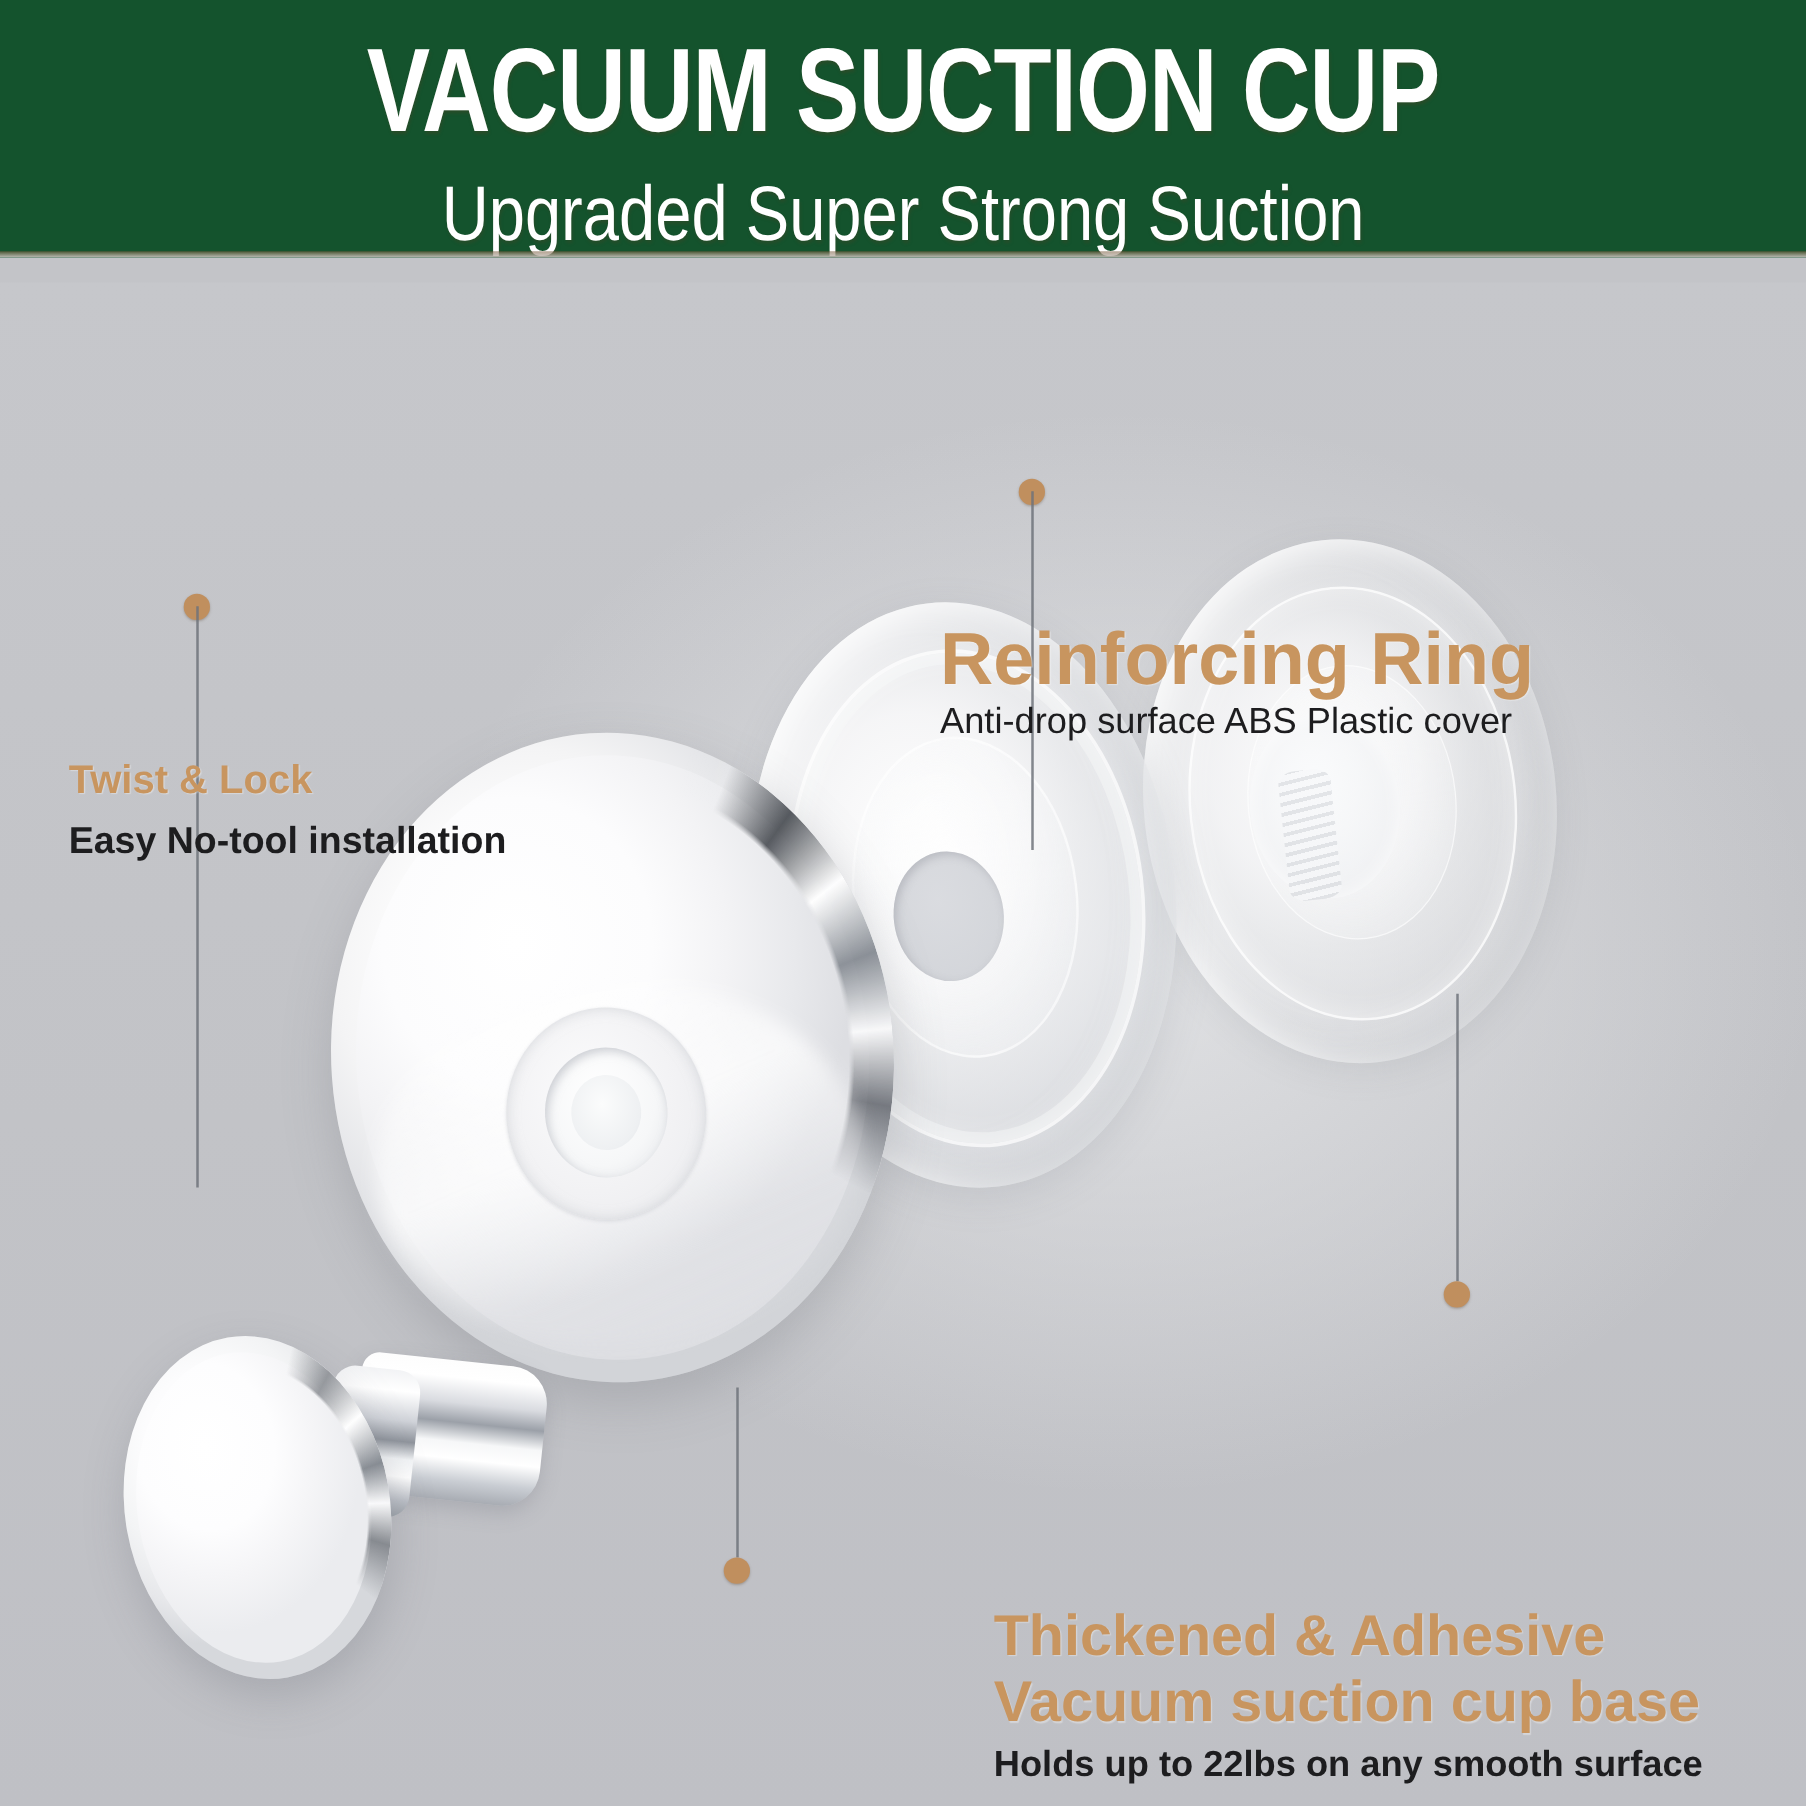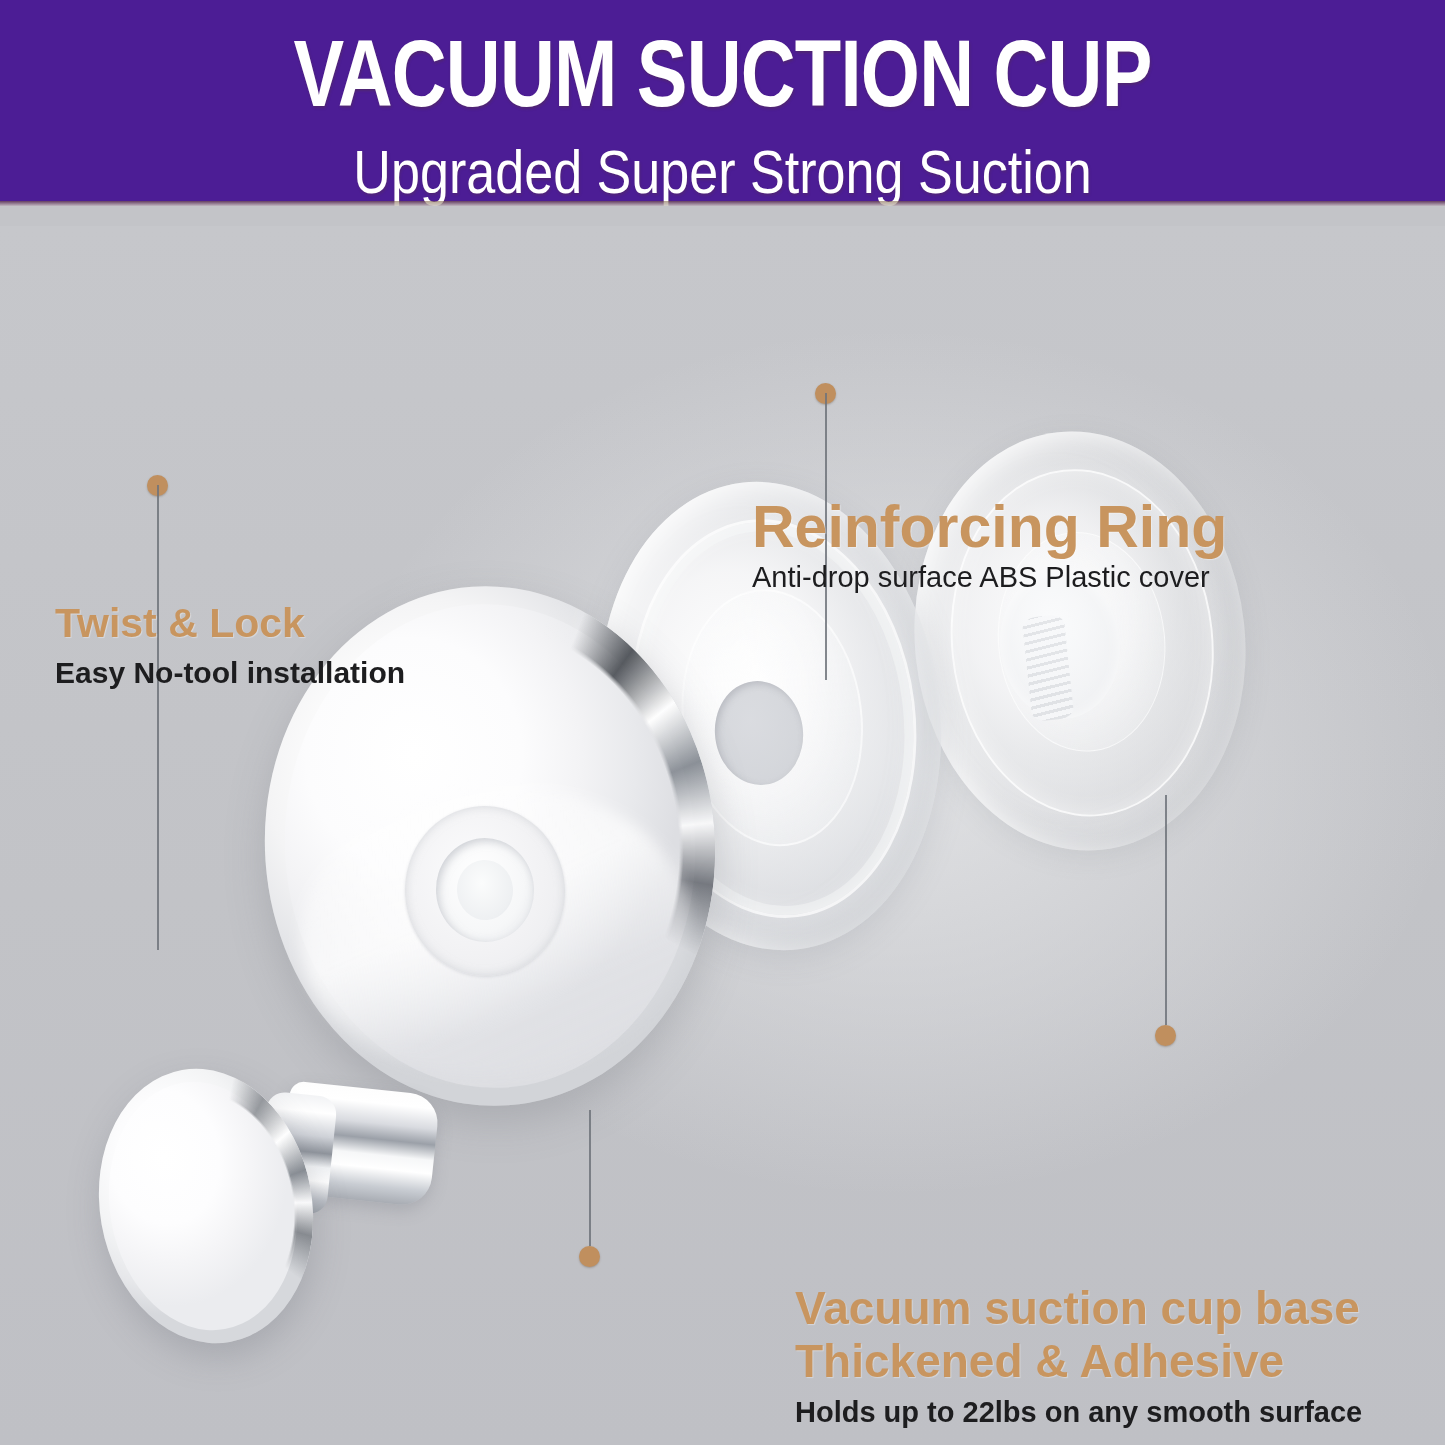--- a/index.html
+++ b/index.html
@@ -7,21 +7,21 @@
   body {
     font-family:"Liberation Sans", sans-serif;
     background:#c3c4c8;
     overflow:hidden;
     position:relative;
   }
 
   
   #header-band{
     position:absolute; left:0; top:0; width:1445px; height:206px;
-    background:#4c1d95;
+    background:#14532d;
     overflow:hidden;
   }
   #header-band::after{
     content:""; position:absolute; left:0; bottom:0; width:100%; height:5px;
     background:linear-gradient(to bottom, rgba(120,88,56,.55), rgba(205,200,196,.9));
   }
   #header-title{
     position:absolute; left:0; top:22px; width:1445px;
     text-align:center;
     font-size:95px; font-weight:bold; color:#ffffff;
@@ -261,21 +261,21 @@
   .callout{ position:absolute; }
   .callout .head{
     color:#c8955f; font-weight:bold; white-space:nowrap;
     text-shadow:1px 1px 1px rgba(255,255,255,.35);
   }
   .callout .sub{
     color:#1d1d1f; font-weight:normal; white-space:nowrap;
   }
 
   #callout-twist-lock{ left:55px; top:370px; }
-  #callout-twist-lock .head{ font-size:41px; line-height:54px; }
+  #callout-twist-lock .head{ font-size:32px; line-height:54px; }
   #callout-twist-lock .sub{ font-size:30px; line-height:40px; margin-top:3px;font-weight:bold; }
 
   #callout-reinforcing-ring{ left:752px; top:274px; }
   #callout-reinforcing-ring .head{ font-size:59px; line-height:54px; }
   #callout-reinforcing-ring .sub{ font-size:29px; line-height:40px; margin-top:3px; }
 
   #callout-suction-base{ left:795px; top:1056px; }
   #callout-suction-base .head{ font-size:46px; line-height:53px; }
   #callout-suction-base .sub{ font-size:29px; line-height:40px; margin-top:4px;font-weight:bold; }
 </style>
@@ -329,18 +329,18 @@
     <div class="head">Twist &amp; Lock</div>
     <div class="sub">Easy No-tool installation</div>
   </div>
 
   <div class="callout" id="callout-reinforcing-ring">
     <div class="head">Reinforcing Ring</div>
     <div class="sub">Anti-drop surface ABS Plastic cover</div>
   </div>
 
   <div class="callout" id="callout-suction-base">
+    <div class="head">Thickened &amp; Adhesive</div>
     <div class="head">Vacuum suction cup base</div>
-    <div class="head">Thickened &amp; Adhesive</div>
     <div class="sub">Holds up to 22lbs on any smooth surface</div>
   </div>
 
 </div>
 
 </body></html>

